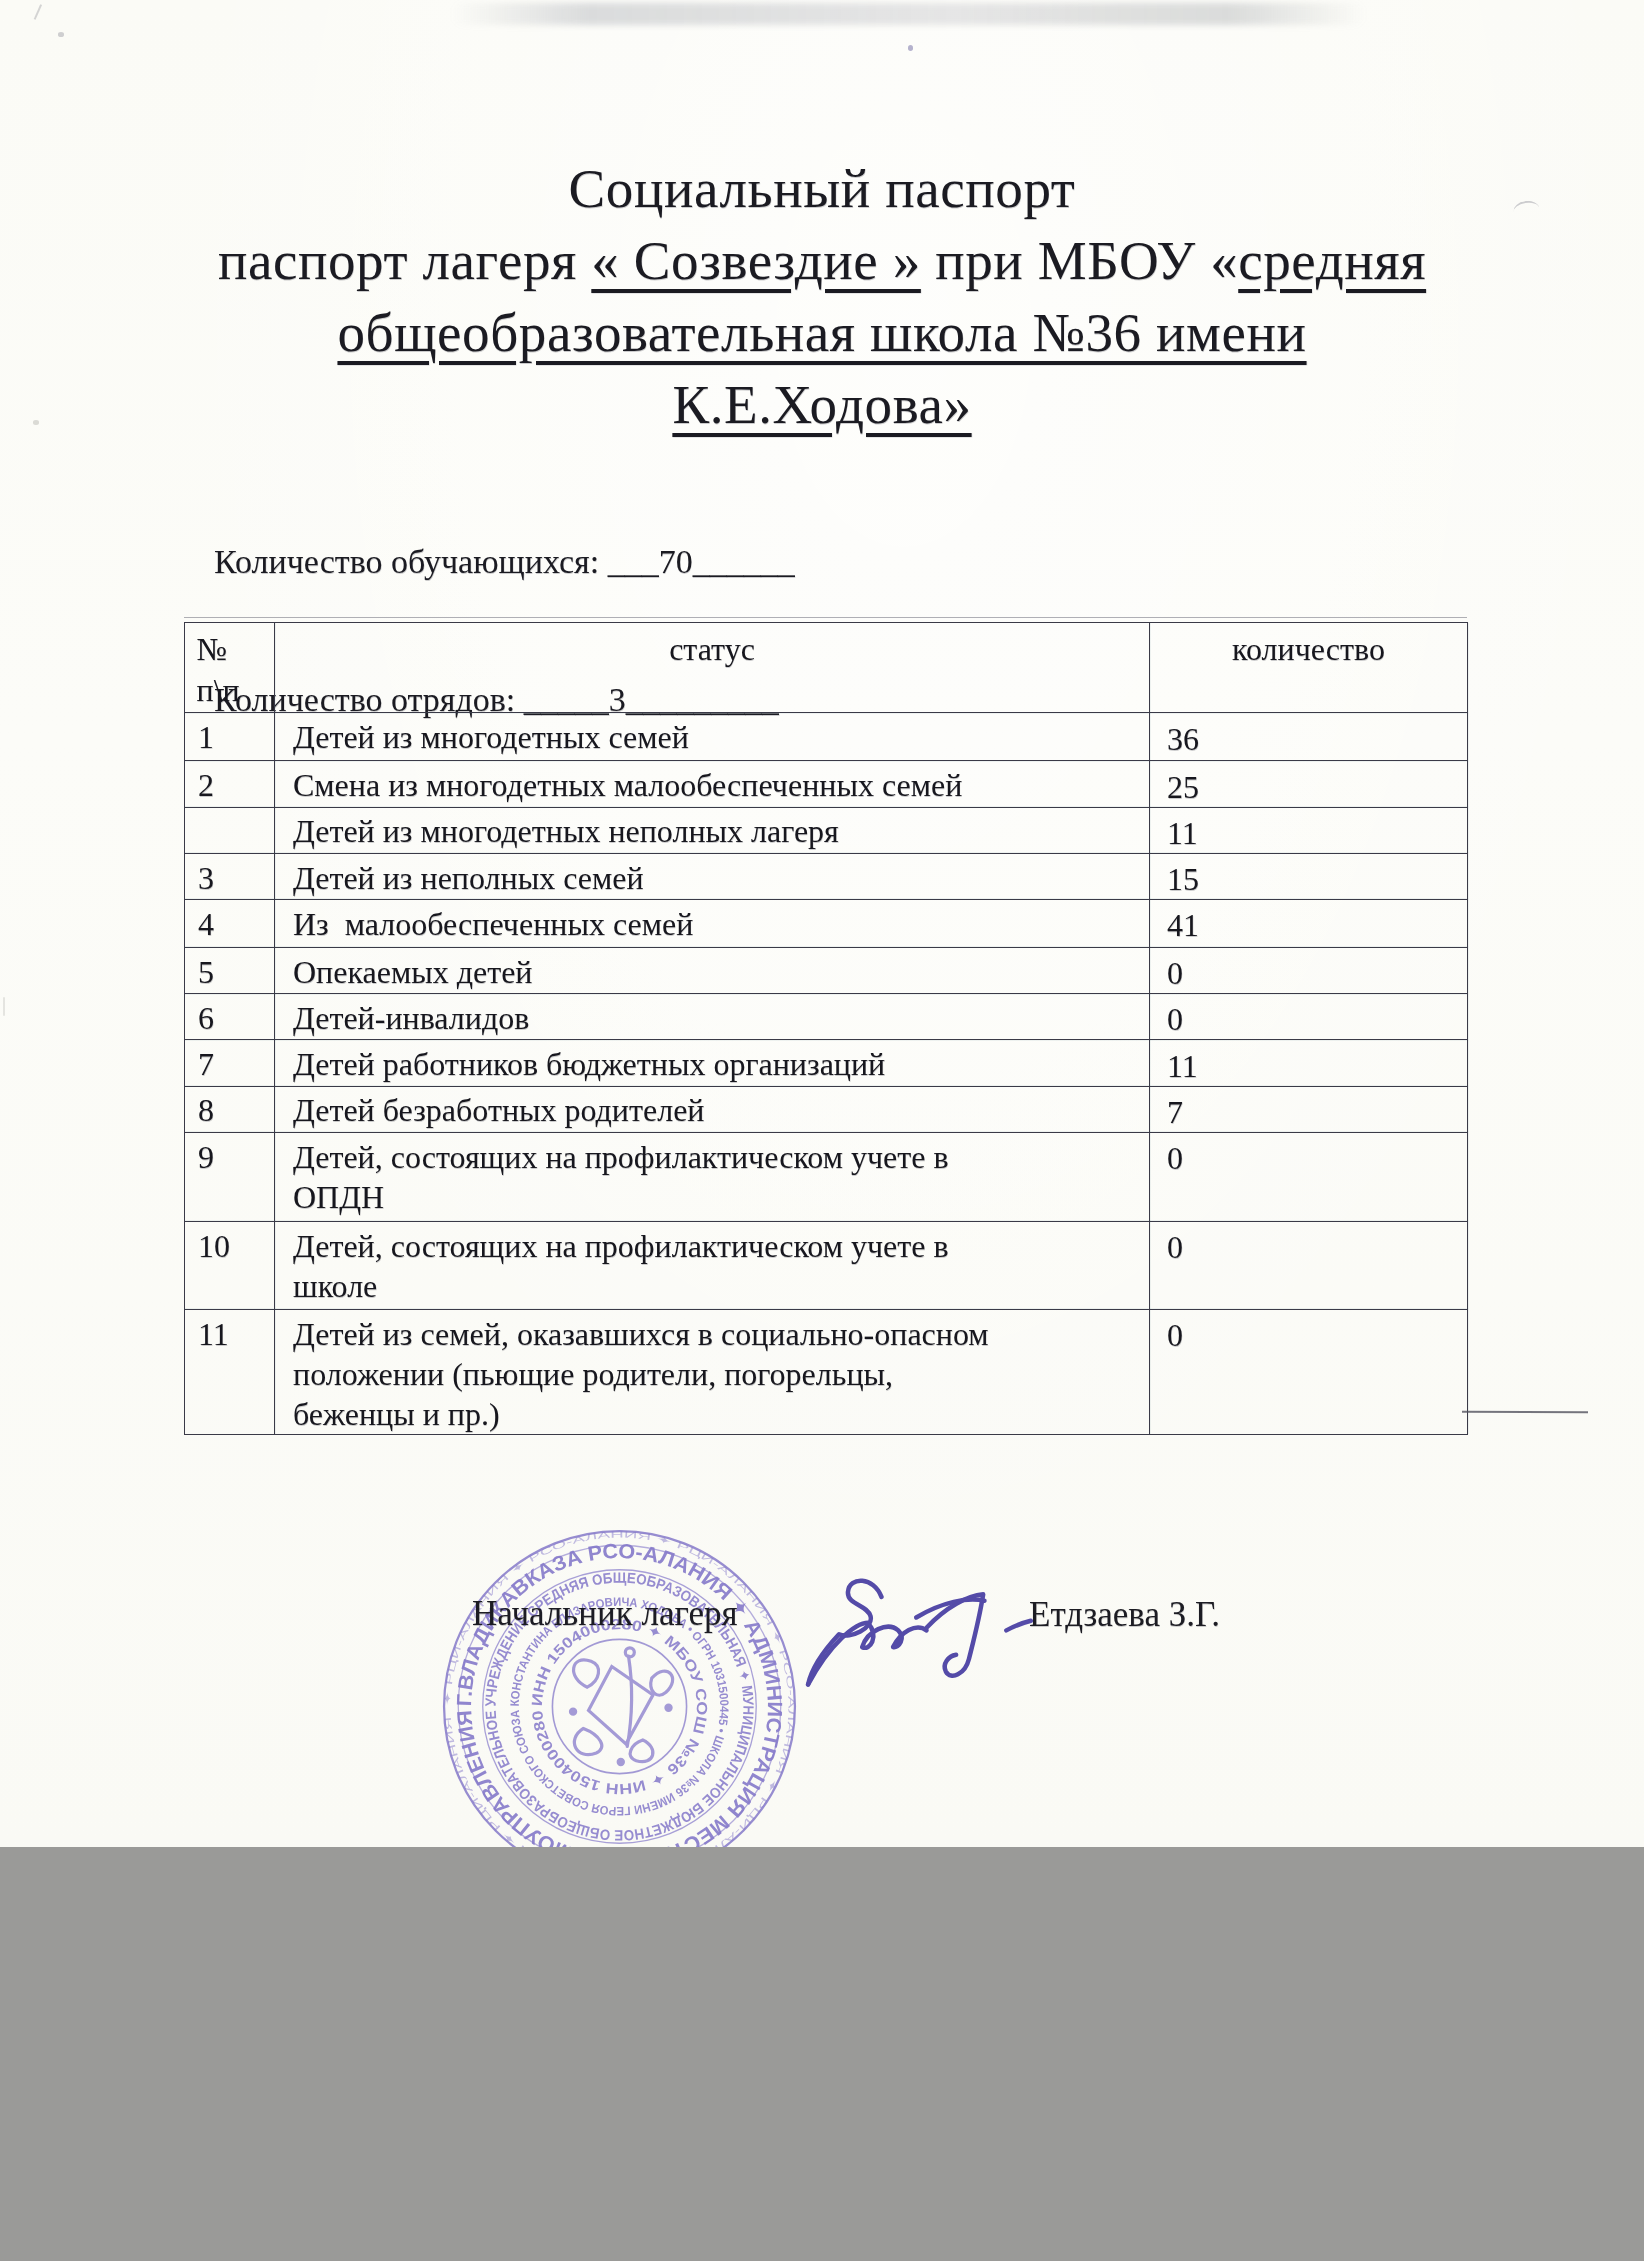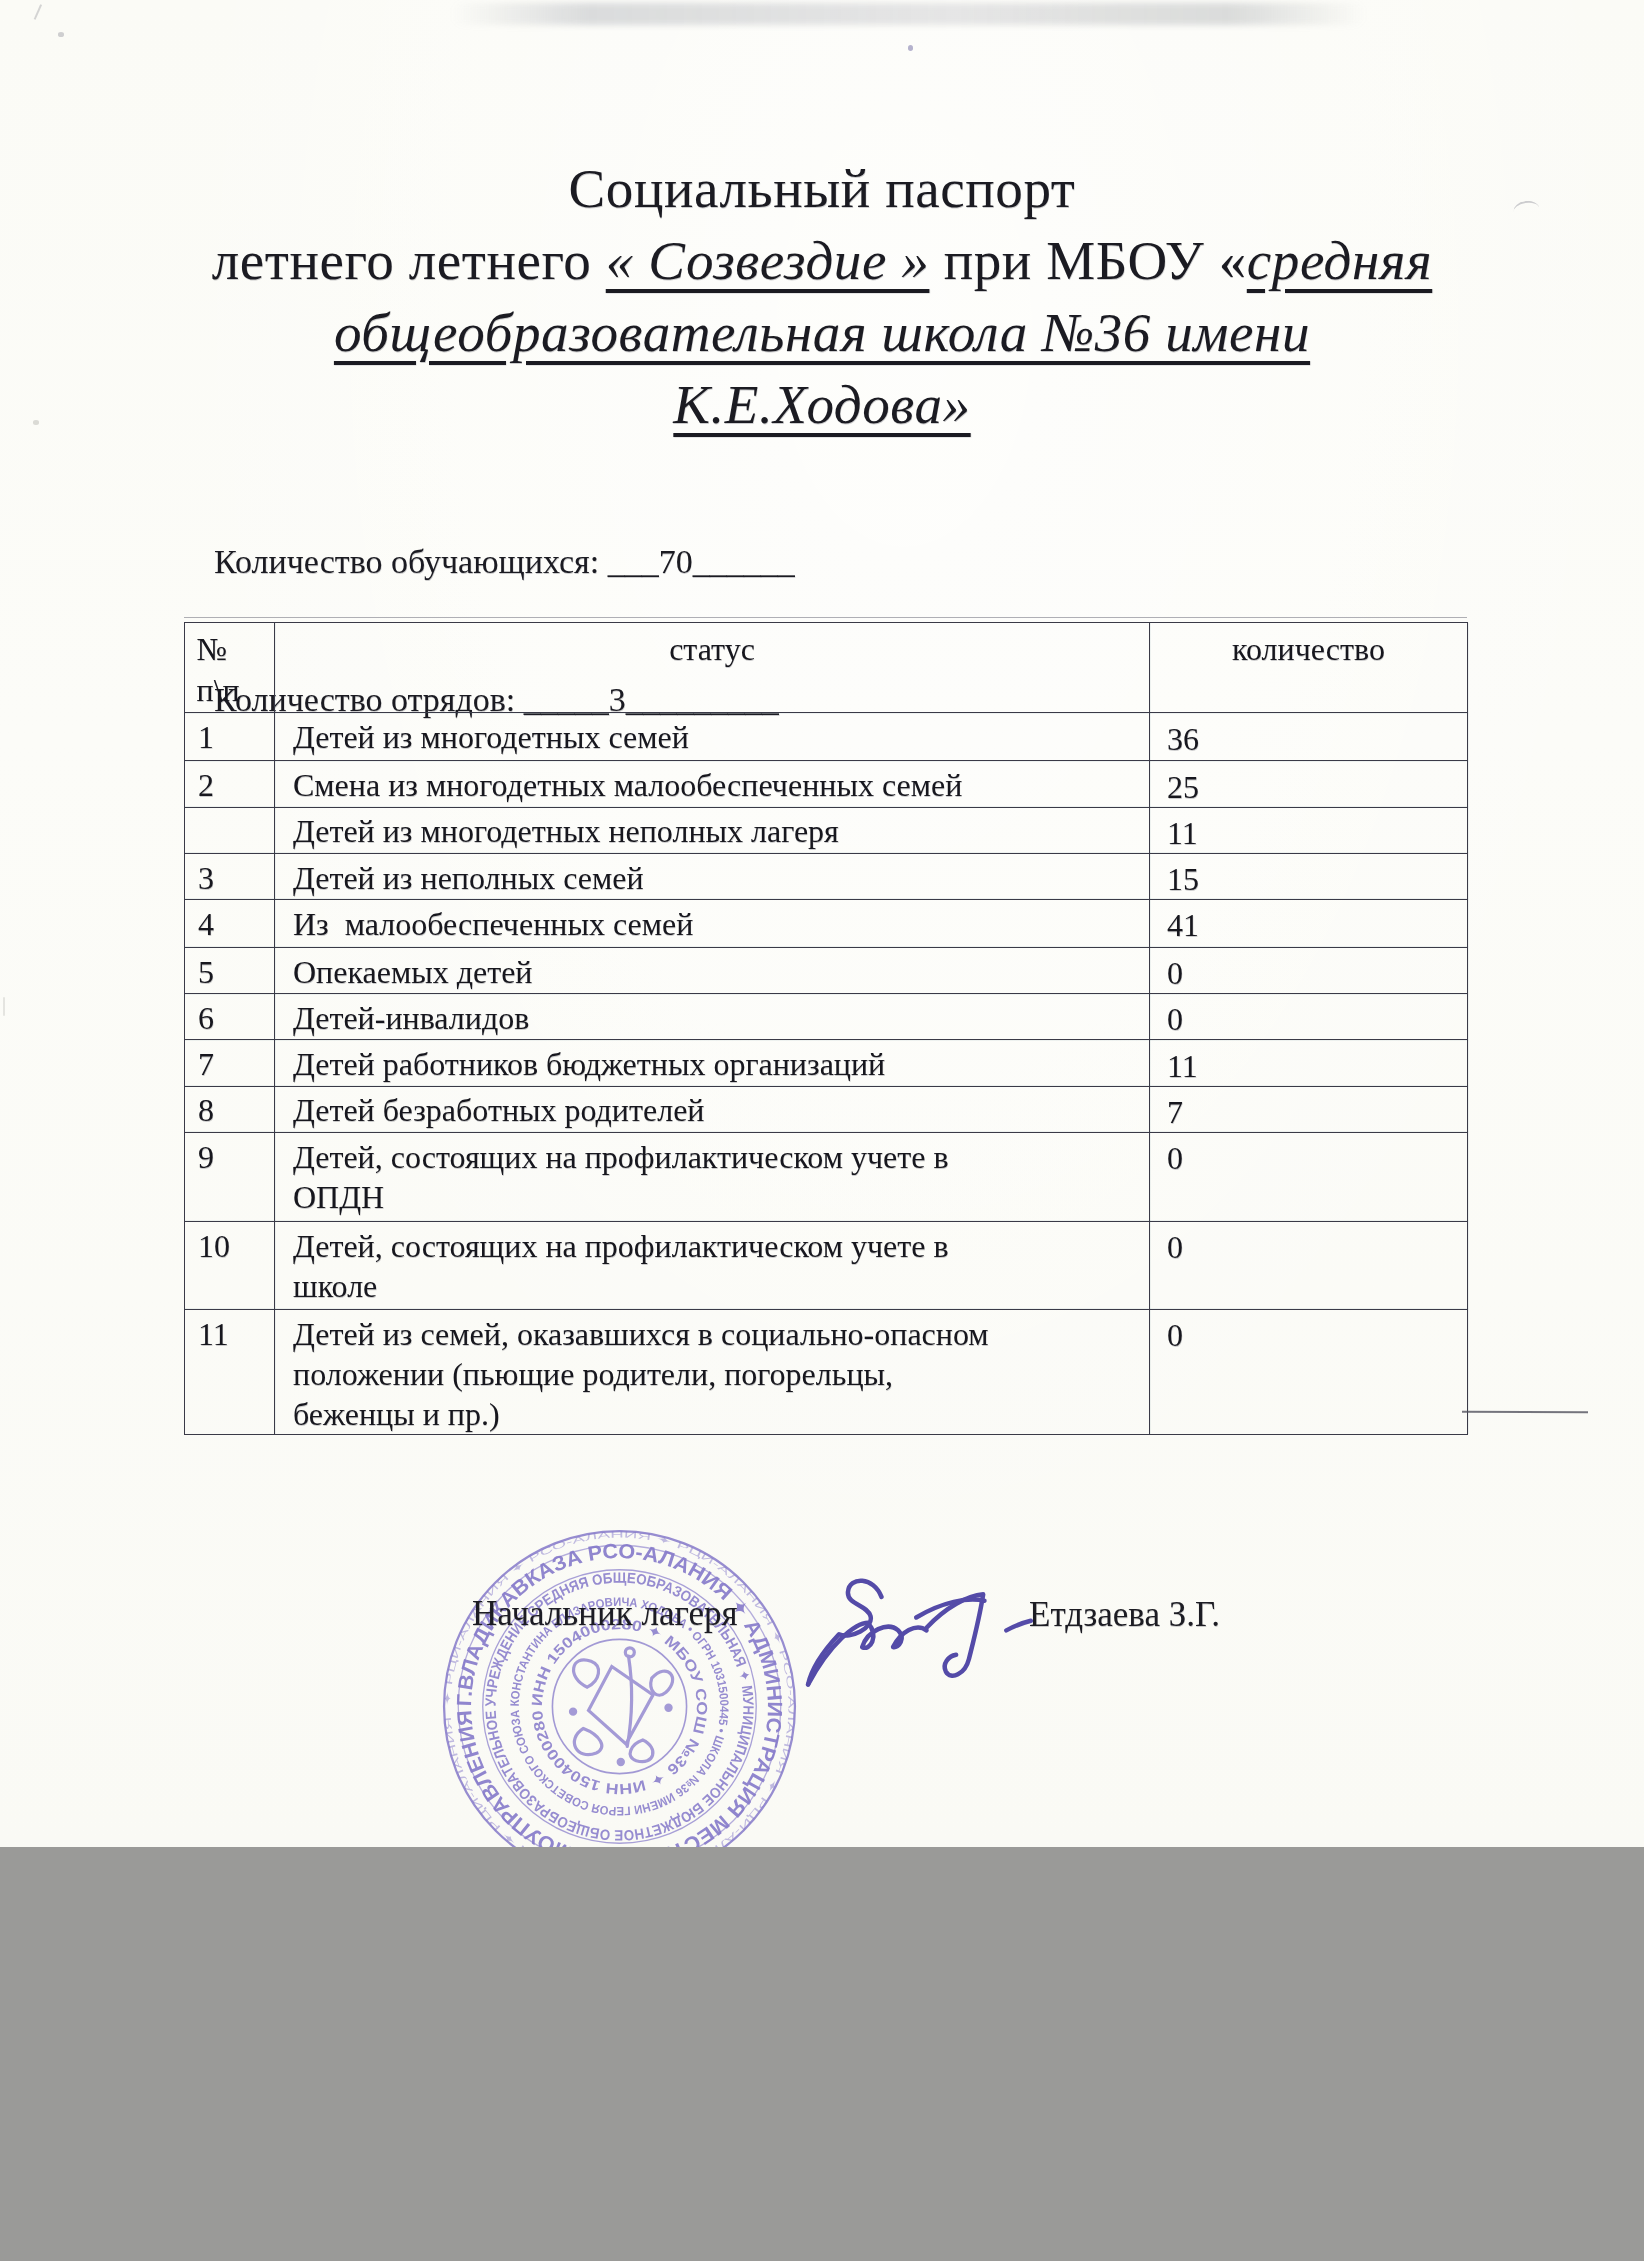--- a/index.html
+++ b/index.html
@@ -11,21 +11,21 @@
     overflow:hidden;
     font-family:"Liberation Serif","DejaVu Serif",serif;
     color:#1c1c23;
   }
   .txt{text-shadow:0.4px 0.5px 0 rgba(28,28,40,.22);}
   
   #title{
     position:absolute;left:0;right:0;top:153px;text-align:center;
     font-size:55px;line-height:72px;letter-spacing:0.6px;color:#1b1b22;
   }
-  #title .u{text-decoration:underline;text-decoration-thickness:3.9px;text-underline-offset:9.7px;font-style:italic;}
+  #title .u{text-decoration:underline;text-decoration-thickness:3.9px;text-underline-offset:9.7px;}
   
   #info{
     position:absolute;left:214px;top:447px;font-size:34px;line-height:46px;
     white-space:pre-wrap;color:#1b1b22;
   }
   
   #soc-table{
     position:absolute;left:184px;top:622px;width:1283px;
     border-collapse:collapse;table-layout:fixed;
     font-size:32px;line-height:40px;color:#17171e;
@@ -80,21 +80,21 @@
   <div class="artifact" id="ghost-band"></div>
   <div class="artifact" id="speck-slash"></div>
   <div class="artifact" id="speck-dot1"></div>
   <div class="artifact" id="speck-dot2"></div>
   <div class="artifact" id="speck-curve"></div>
   <div class="artifact" id="speck-left1"></div>
   <div class="artifact" id="speck-left2"></div>
 
   <div id="title" class="txt">
     <div><span>Социальный паспорт</span></div>
-    <div><span>летнего летнего </span><span class="u">« Созвездие »</span><span> при МБОУ «</span><span class="u">средняя</span></div>
+    <div><span>паспорт лагеря </span><span class="u">« Созвездие »</span><span> при МБОУ «</span><span class="u">средняя</span></div>
     <div><span class="u">общеобразовательная школа  №36   имени</span></div>
     <div><span class="u">К.Е.Ходова»</span></div>
   </div>
 
   <div id="info" class="txt">
     <div><span>Количество обучающихся: </span><span>___</span><span>70</span><span>______</span></div>
     <div><span>Количество отрядов: </span><span>_____</span><span>3</span><span>_________</span></div>
   </div>
 
   <div id="tbl-topline"></div>

